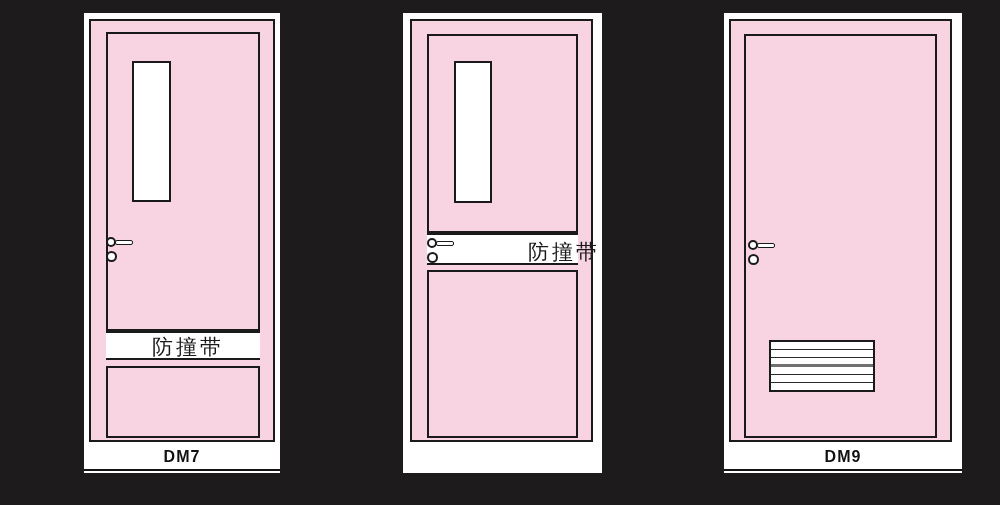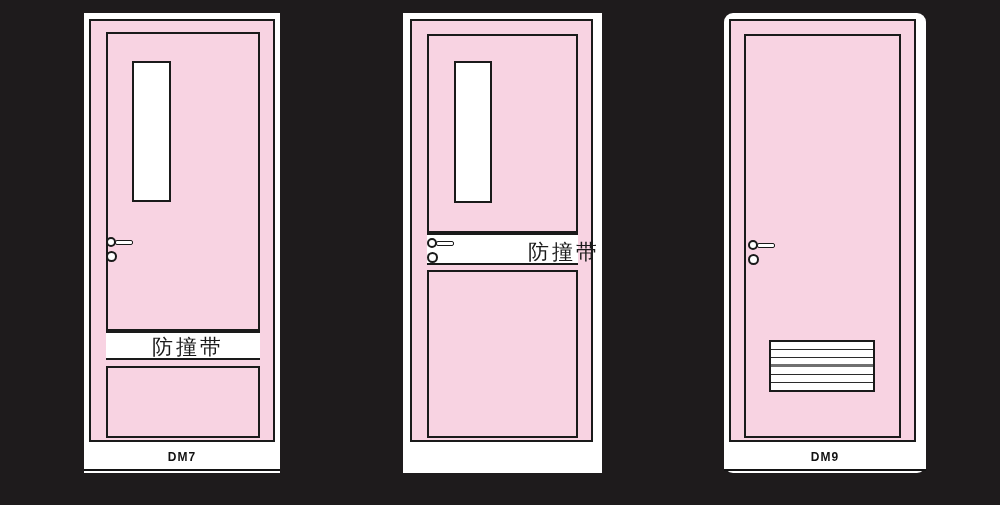--- a/index.html
+++ b/index.html
@@ -79,21 +79,21 @@
   }
   .slat{flex:1;border-top:1px solid #2b2b2b;}
   .slat:first-child{border-top:none;}
   .slat.thick{border-top:3px solid #707070;}
 
   
   .door-label{
     position:absolute;left:0;right:0;bottom:2px;height:26px;
     border-bottom:2px solid #141414;
     display:flex;align-items:center;justify-content:center;
-    font-weight:bold;font-size:12px;letter-spacing:1px;color:#111;
+    font-weight:bold;font-size:16px;letter-spacing:1px;color:#111;
     background:var(--paper,#FFFFFF);
   }
 </style>
 </head>
 <body>
 
 <div class="stage">
 
   <div class="door-card" style="left:84px;width:196px;height:460px;">
     <div class="door-frame" style="left:5px;right:5px;">
@@ -129,21 +129,21 @@
             <span class="h-bar"></span>
             <span class="h-knob"></span>
           </div>
           <span class="band-text" style="margin-left:64px;">防撞带</span>
         </div>
         <div class="panel" style="top:236px;bottom:0;"></div>
       </div>
     </div>
   </div>
 
-  <div class="door-card" style="left:724px;width:202px;height:460px;border-radius:9px;">
+  <div class="door-card" style="left:724px;width:238px;height:460px;">
     <div class="door-frame" style="left:5px;right:10px;">
       <div class="door-leaf" style="left:13px;right:13px;top:13px;">
         <div class="panel" style="top:0;bottom:0;">
           <div class="louver" id="louver" style="left:23px;top:304px;width:106px;height:52px;">
               <div class="slat"></div>
               <div class="slat"></div>
               <div class="slat"></div>
               <div class="slat thick"></div>
               <div class="slat"></div>
               <div class="slat"></div>

